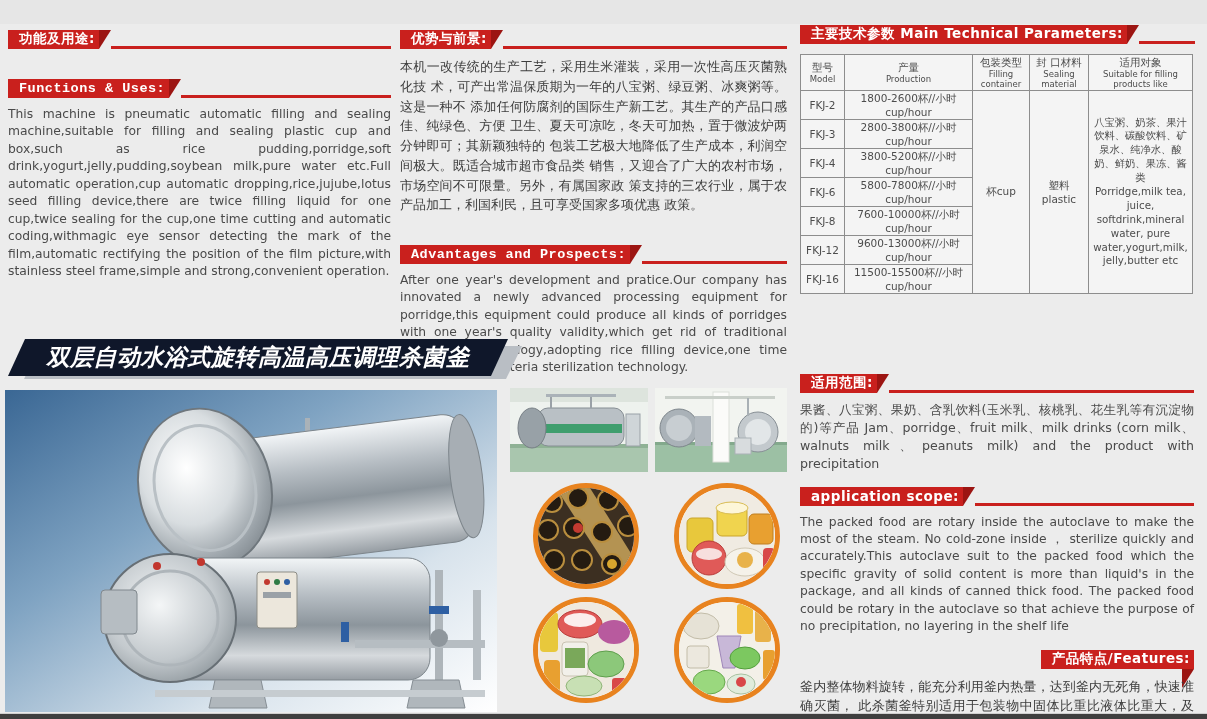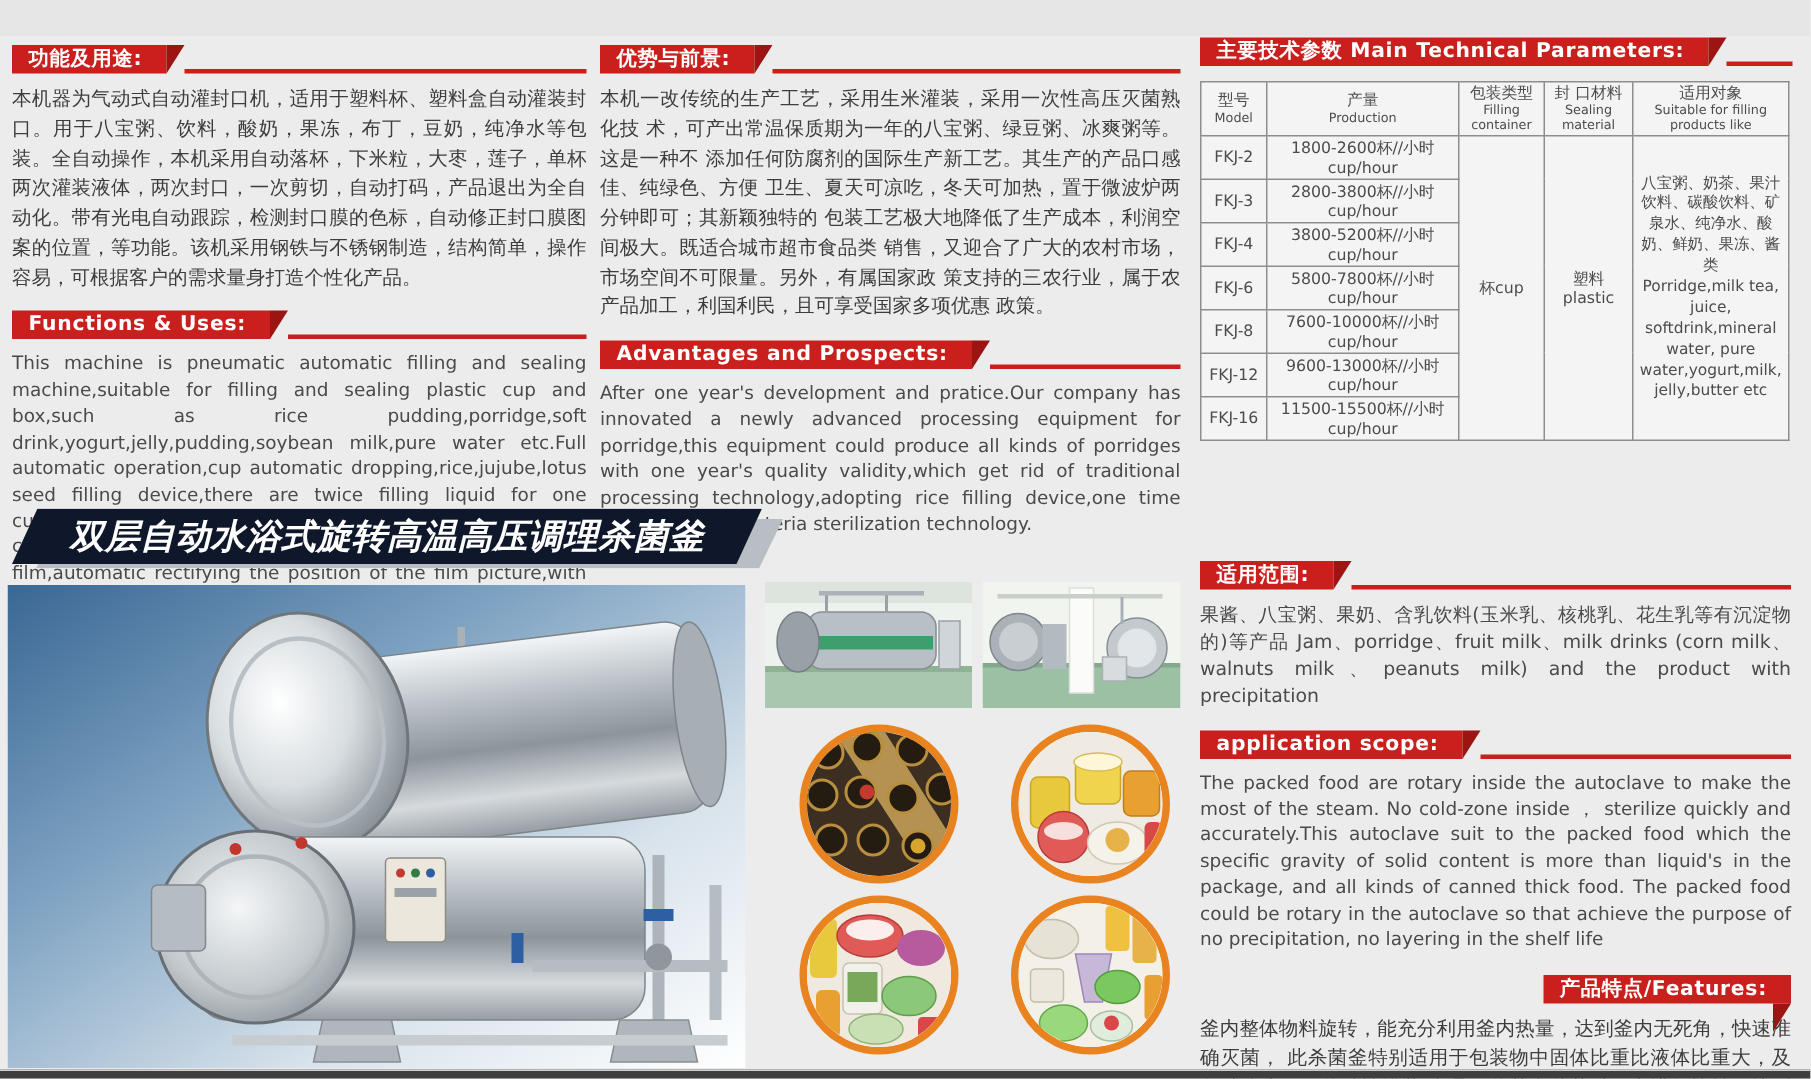--- a/index.html
+++ b/index.html
@@ -7,33 +7,33 @@
     width:1207px;height:719px;position:relative;overflow:hidden;
     background:#ececec;
     font-family:"DejaVu Sans","Liberation Sans",sans-serif;
     color:#424242;
   }
   .abs{position:absolute;}
   
   .sec-hdr{display:flex;align-items:flex-end;height:19px;}
   .hdr-box{background:#c9201d;color:#fff;font-weight:700;font-size:13.5px;
     height:19px;box-sizing:border-box;display:flex;align-items:center;
-    padding:0 16px 1px 11px;white-space:nowrap;letter-spacing:.5px;}
+    padding:0 4px 1px 11px;white-space:nowrap;letter-spacing:.5px;}
   .hdr-tri{width:0;height:0;border-top:19px solid #9c1512;border-right:12px solid transparent;}
   .hdr-line{flex:1;height:3px;background:#c9201d;}
   
   .para{ text-align:justify; margin:0; }
   .zh-para{font-size:13px;line-height:1.52;color:#3d3d3d;margin-top:8px;}
   .en-para{font-size:12.3px;line-height:1.42;color:#4a4a4a;margin-top:8px;}
   
   .col1{left:8px;top:30px;width:383px;}
   .col2{left:400px;top:30px;width:387px;}
   .col3{left:800px;top:25px;width:395px;}
   .col4{left:800px;top:374px;width:394px;}
-  .hdr2{margin-top:12px;}
+  .hdr2{margin-top:30px;font-family:Liberation Mono, monospace;}
   
   table.params{border-collapse:collapse;width:392px;margin-top:10px;background:#f4f4f4;
     font-size:10.5px;color:#4c4c4c;table-layout:fixed;padding-left:22px;}
   table.params th,table.params td{border:1px solid #8d8d8d;padding:1px 2px;text-align:center;}
   table.params th{font-weight:400;line-height:1.2;height:30px;}
   table.params th .en{font-size:8.5px;display:block;}
   table.params td{height:21px;}
   td.prod{text-align:left;padding-left:6px;}
   td.suit{text-align:left;vertical-align:middle;padding:4px 5px;line-height:1.35;font-size:10.3px;}
   .c-model{width:44px;} .c-prod{width:128px;} .c-fill{width:57px;} .c-seal{width:59px;} .c-suit{width:104px;}
@@ -56,21 +56,20 @@
 <body>
 
 <div class="abs top-strip"></div>
 
 <div class="abs col1">
   <div class="sec-hdr">
     <div class="hdr-box">功能及用途:</div>
     <div class="hdr-tri"></div>
     <div class="hdr-line"></div>
   </div>
-  <p class="para zh-para">本机器为气动式自动灌封口机，适用于塑料杯、塑料盒自动灌装封口。用于八宝粥、饮料，酸奶，果冻，布丁，豆奶，纯净水等包装。全自动操作，本机采用自动落杯，下米粒，大枣，莲子，单杯两次灌装液体，两次封口，一次剪切，自动打码，产品退出为全自动化。带有光电自动跟踪，检测封口膜的色标，自动修正封口膜图案的位置，等功能。该机采用钢铁与不锈钢制造，结构简单，操作容易，可根据客户的需求量身打造个性化产品。</p>
 
   <div class="sec-hdr hdr2">
     <div class="hdr-box">Functions &amp; Uses:</div>
     <div class="hdr-tri"></div>
     <div class="hdr-line"></div>
   </div>
   <p class="para en-para">This machine is pneumatic automatic filling and sealing machine,suitable for filling and sealing plastic cup and box,such as rice pudding,porridge,soft drink,yogurt,jelly,pudding,soybean milk,pure water etc.Full automatic operation,cup automatic dropping,rice,jujube,lotus seed filling device,there are twice filling liquid for one cup,twice sealing for the cup,one time cutting and automatic coding,withmagic eye sensor detecting the mark of the film,automatic rectifying the position of the film picture,with stainless steel frame,simple and strong,convenient operation.</p>
 </div>
 
 <div class="abs col2">

